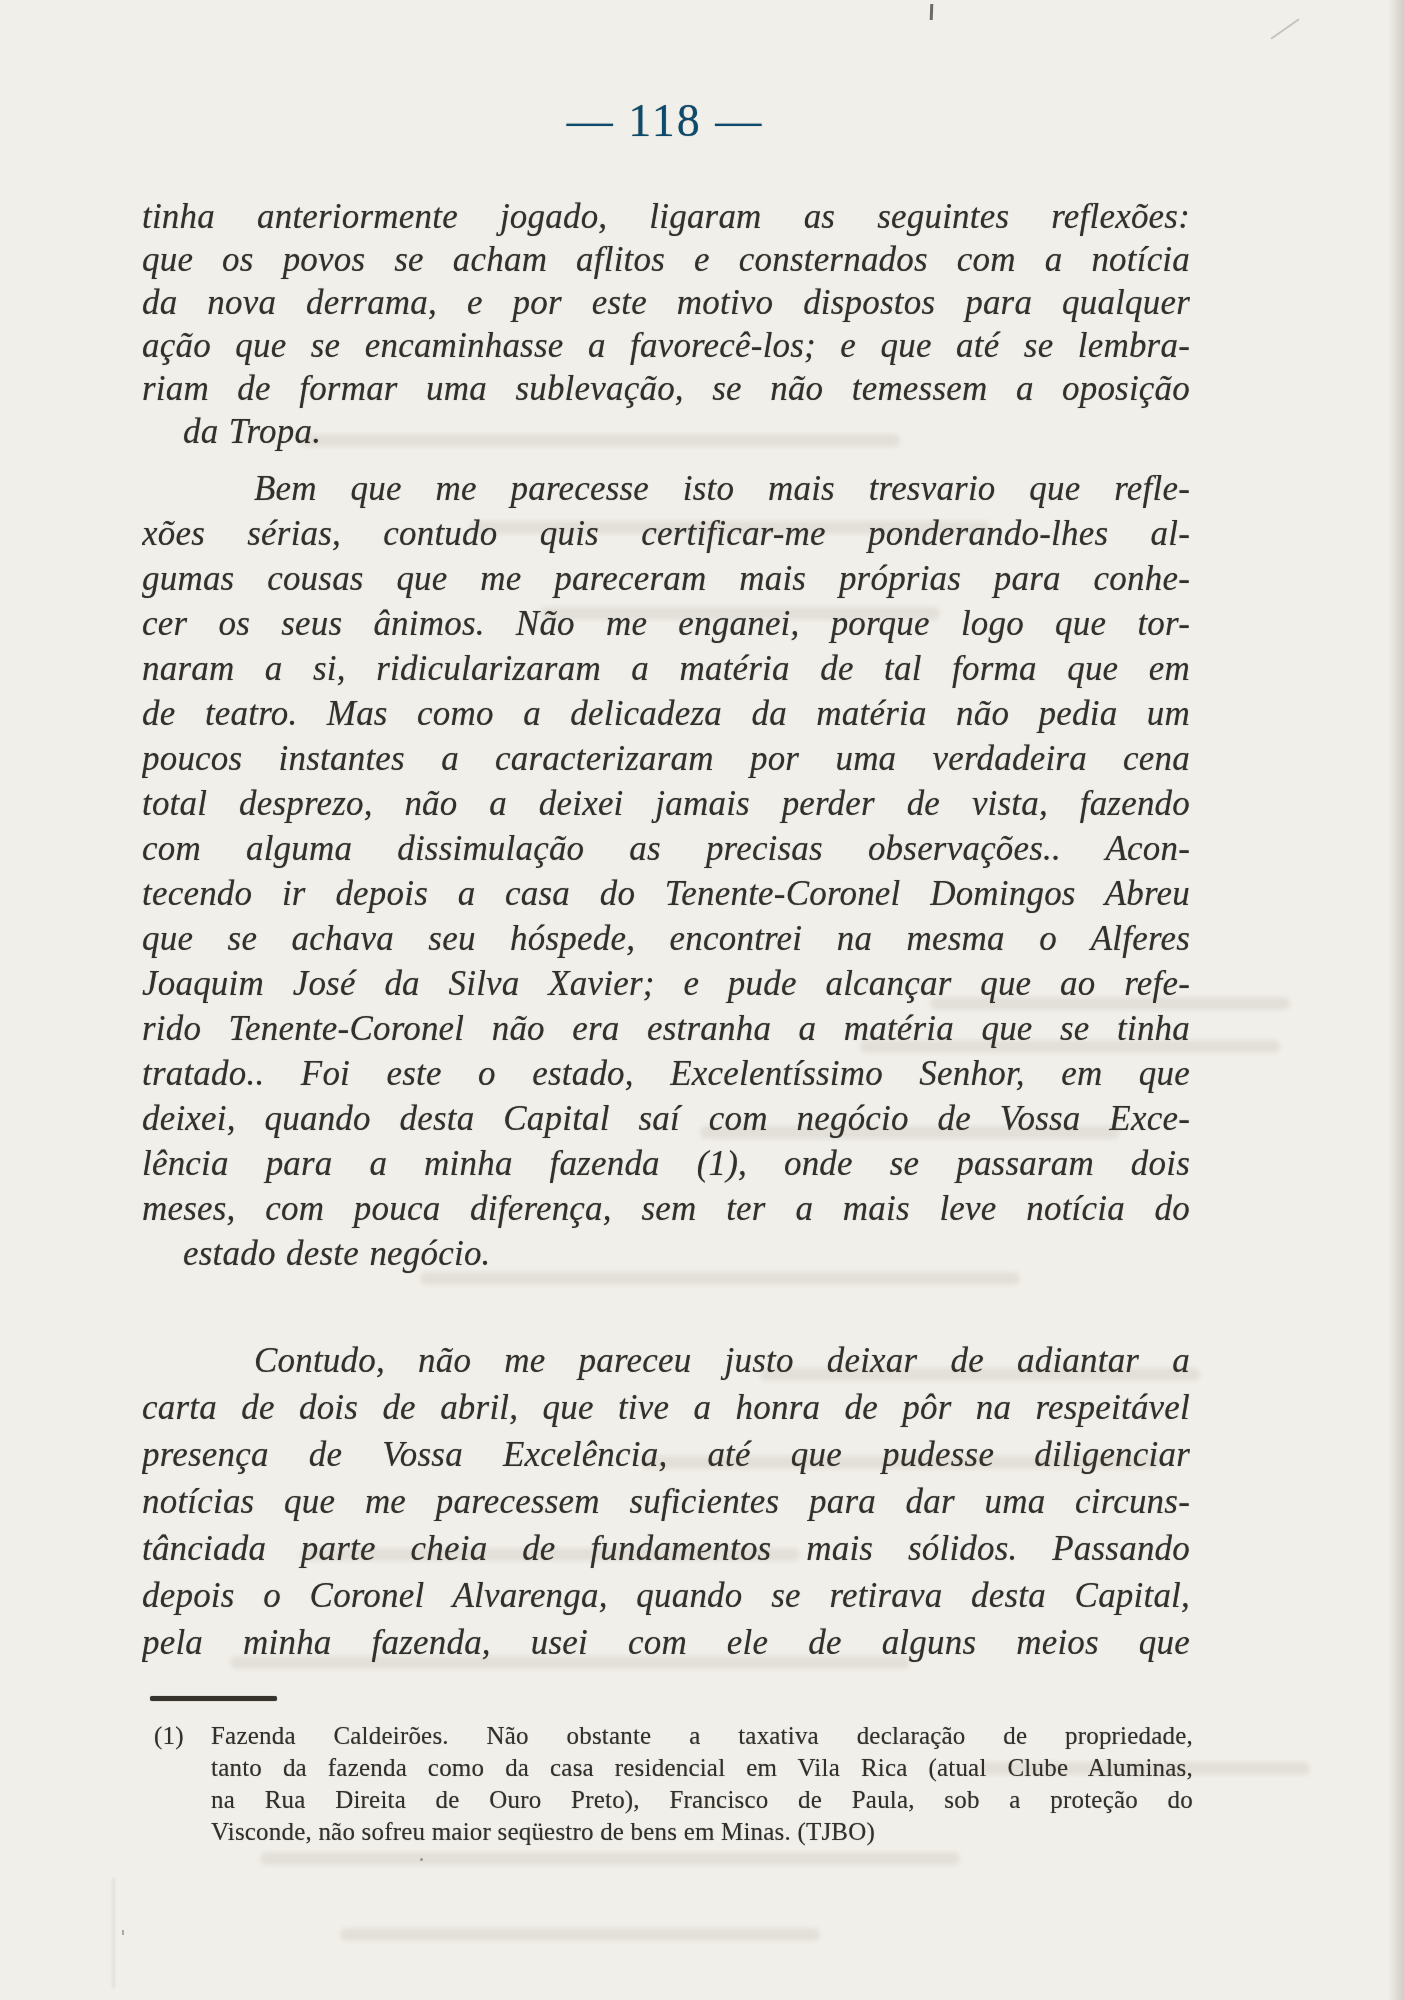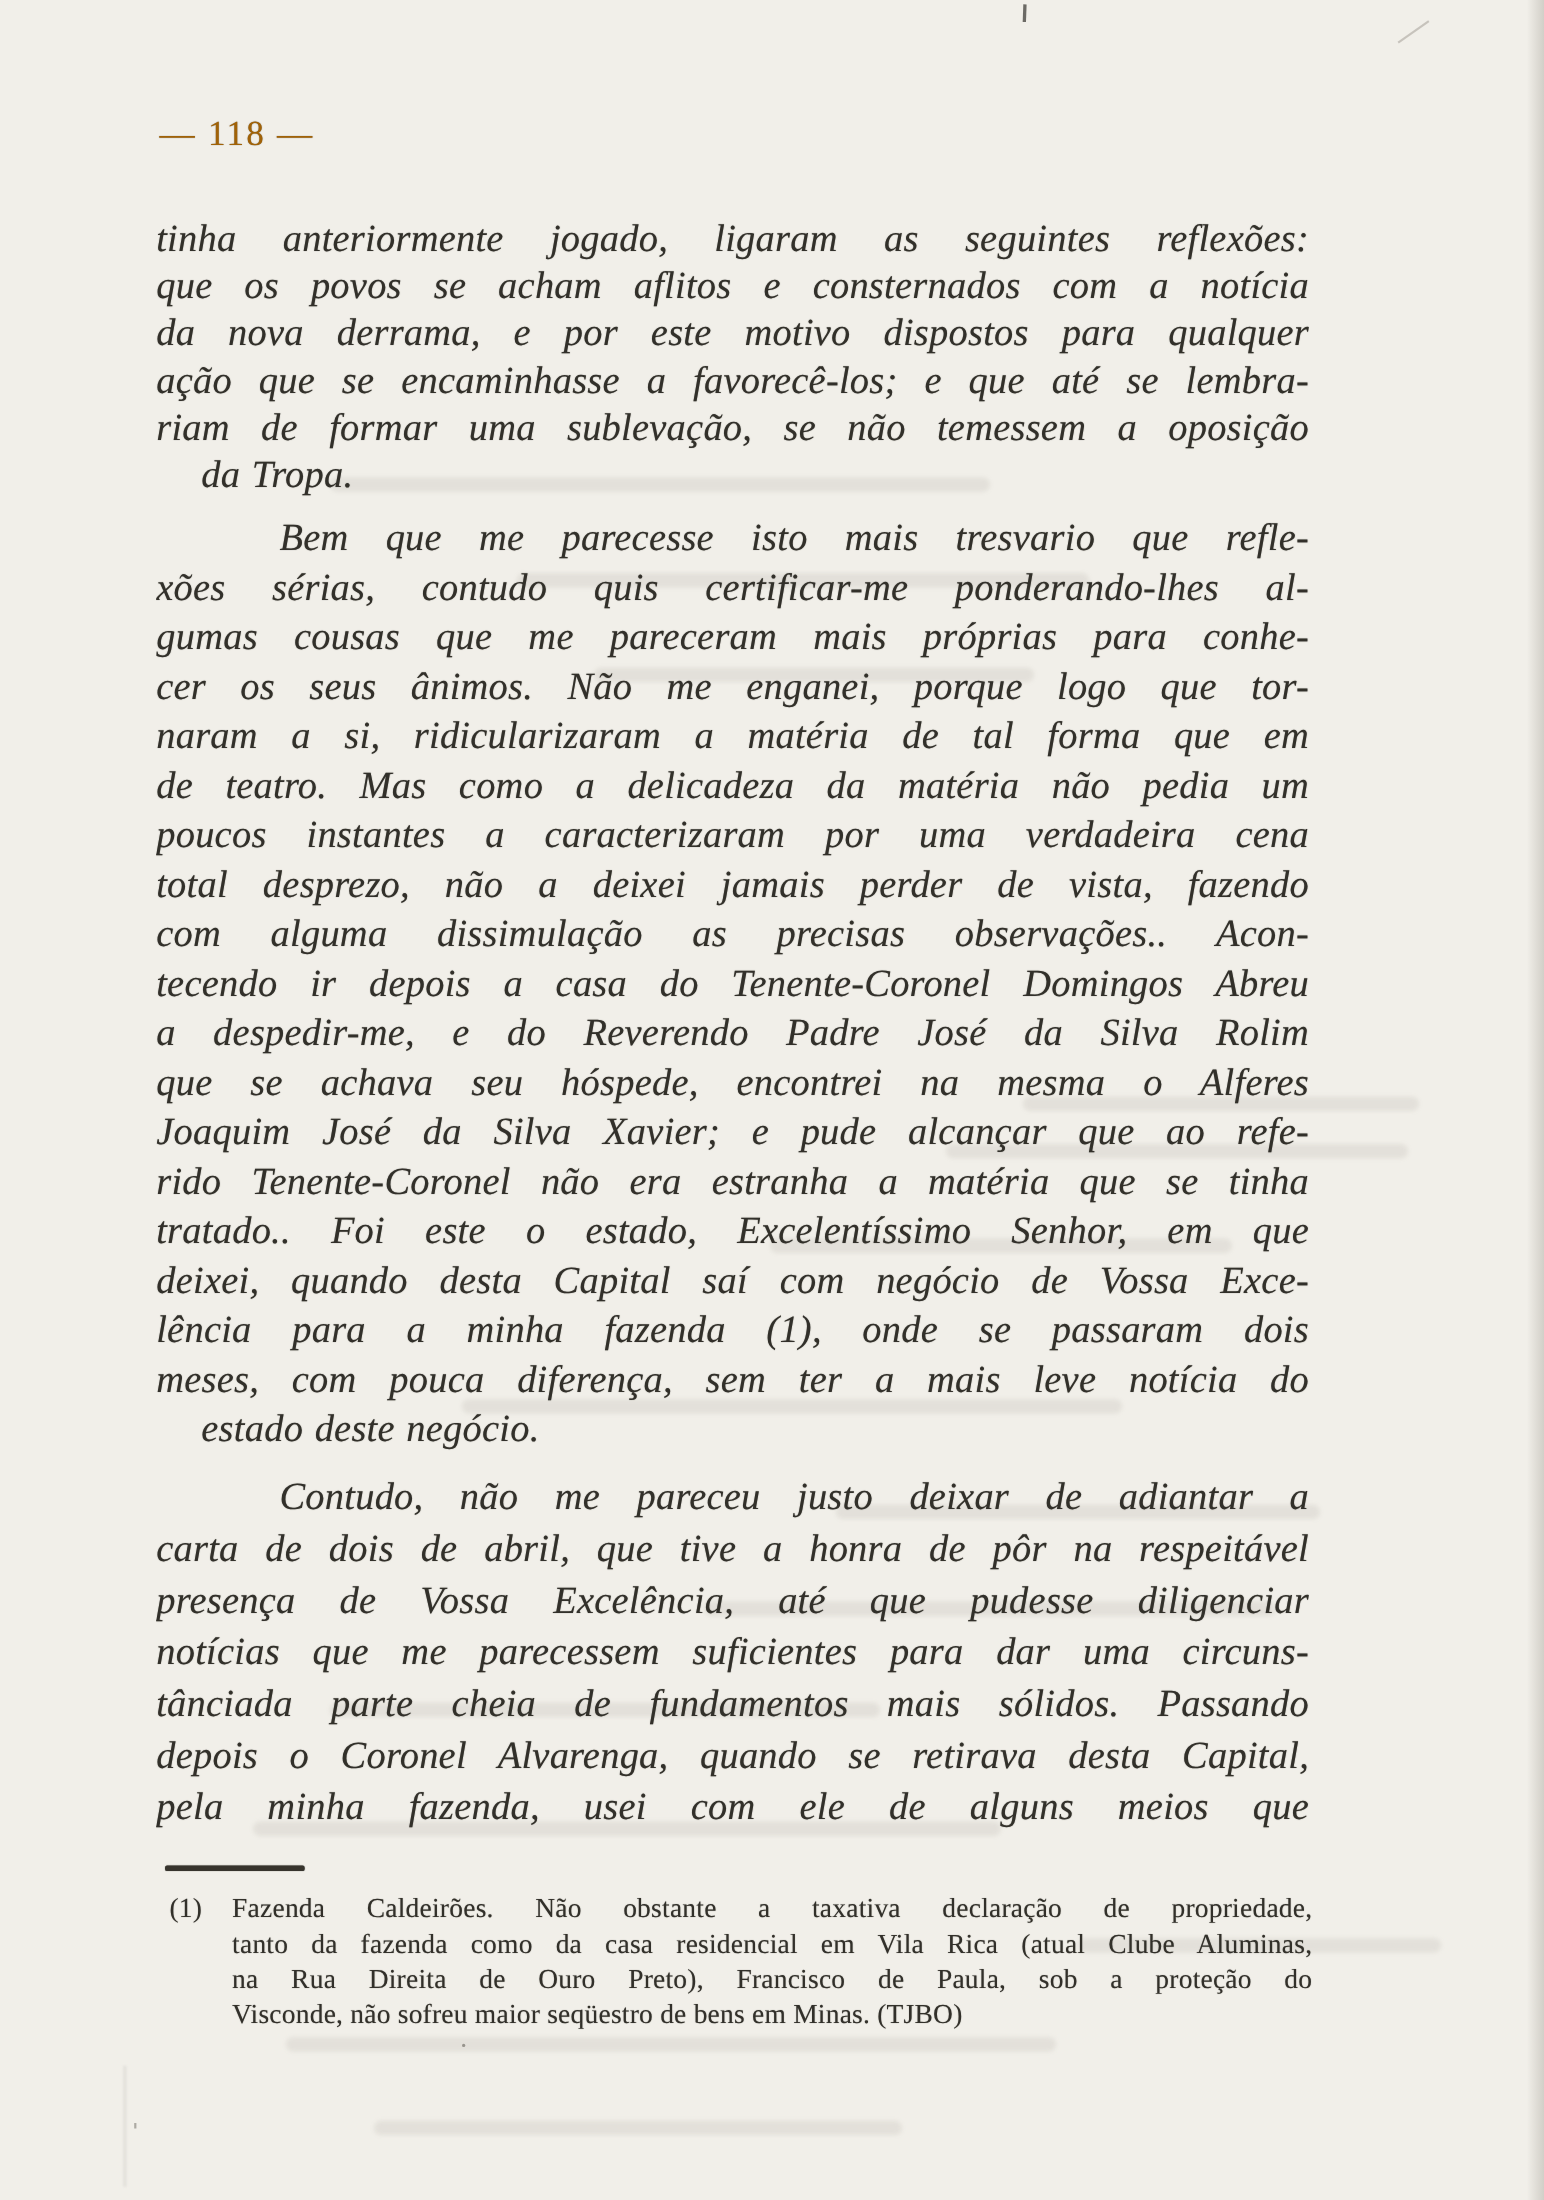--- a/index.html
+++ b/index.html
@@ -15,24 +15,25 @@
     overflow: hidden;
     font-family: "Liberation Serif", "DejaVu Serif", serif;
     color: #32302a;
   }
   
   .page-number {
     position: absolute;
     left: 145px;
     top: 96px;
     width: 1040px;
-    font-size: 32px;
+    text-align: center;
+    font-size: 46px;
     line-height: 50px;
     letter-spacing: 2px;
-    color: #a16207;
+    color: #0c4a6e;
     text-shadow: 0 0 1px rgba(46,44,38,.55);
   }
   .para {
     position: absolute;
     left: 142px;
     width: 1048px;
     font-size: 35px;
     letter-spacing: 0.2px;
     word-spacing: 1.5px;
     text-shadow: 0 0 1px rgba(46,44,38,.5);
@@ -153,21 +154,20 @@
       <div class="line">Bem que me parecesse isto mais tresvario que refle-</div>
       <div class="line">xões sérias, contudo quis certificar-me ponderando-lhes al-</div>
       <div class="line">gumas cousas que me pareceram mais próprias para conhe-</div>
       <div class="line">cer os seus ânimos.  Não me enganei, porque logo que tor-</div>
       <div class="line">naram a si, ridicularizaram a matéria de tal forma que em</div>
       <div class="line">de teatro.  Mas como a delicadeza da matéria não pedia um</div>
       <div class="line">poucos instantes a caracterizaram por uma verdadeira cena</div>
       <div class="line">total desprezo, não a deixei jamais perder de vista, fazendo</div>
       <div class="line">com alguma dissimulação as precisas observações..  Acon-</div>
       <div class="line">tecendo ir depois a casa do Tenente-Coronel Domingos Abreu</div>
-      <div class="line">a despedir-me, e do Reverendo Padre José da Silva Rolim</div>
       <div class="line">que se achava seu hóspede, encontrei na mesma o Alferes</div>
       <div class="line">Joaquim José da Silva Xavier; e pude alcançar que ao refe-</div>
       <div class="line">rido Tenente-Coronel não era estranha a matéria que se tinha</div>
       <div class="line">tratado..  Foi este o estado,  Excelentíssimo Senhor, em que</div>
       <div class="line">deixei, quando desta Capital saí com negócio de Vossa Exce-</div>
       <div class="line">lência para a minha fazenda (1), onde se passaram dois</div>
       <div class="line">meses, com pouca diferença, sem ter a mais leve notícia do</div>
       <div class="line line-last">estado deste negócio.</div>
     </div>
   <div class="para para-3 indented">

